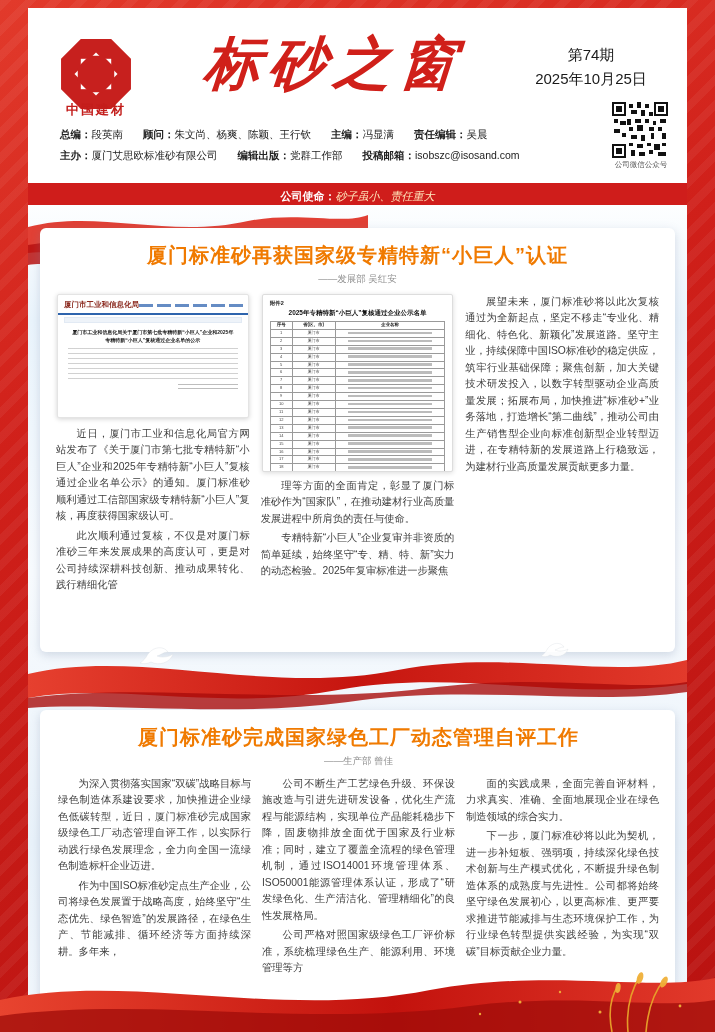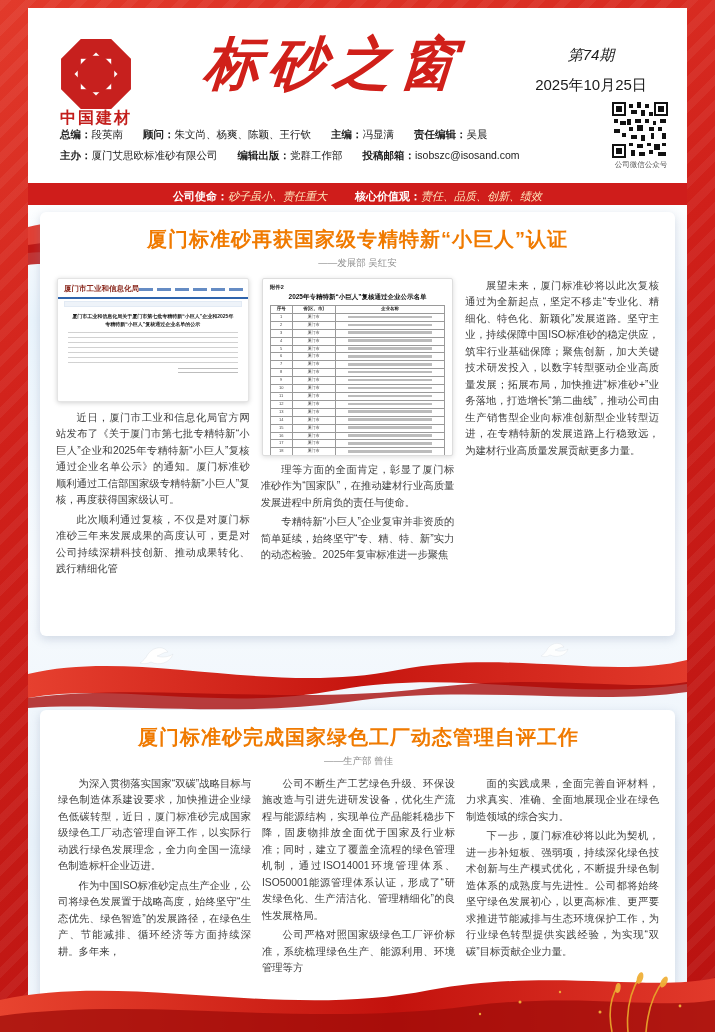--- a/index.html
+++ b/index.html
@@ -4,27 +4,27 @@
 <style>
   html,body{margin:0;padding:0;}
   body{font-family:"Liberation Sans",sans-serif;background:#9a0f0d;}
   #page{position:relative;width:715px;height:1032px;margin:0 auto;overflow:hidden;
         background:linear-gradient(160deg,#e23a2b 0%,#d0201a 35%,#b91210 100%);}
   #page:before{content:"";position:absolute;inset:0;
         background:repeating-linear-gradient(135deg,rgba(255,255,255,.05) 0 8px,rgba(0,0,0,0) 8px 18px);}
   
   .header{position:absolute;left:28px;top:8px;width:659px;height:175px;background:#fff;}
   .logo{position:absolute;left:30px;top:28px;width:76px;height:76px;}
-  .logo-text{position:absolute;left:14px;top:100px;width:108px;text-align:center;
-        font-size:16px;font-weight:bold;color:#c31d1b;letter-spacing:2px;}
+  .logo-text{position:absolute;left:14px;top:93px;width:108px;text-align:center;
+        font-size:13px;font-weight:bold;color:#c31d1b;letter-spacing:2px;}
   .paper-title{position:absolute;left:132px;top:18px;width:348px;text-align:center;
         font-family:"DejaVu Serif",serif;font-weight:bold;font-style:italic;
         font-size:57px;color:#d0201a;letter-spacing:8px;transform:skewX(-4deg);white-space:nowrap;}
   .issue-block{position:absolute;left:478px;top:38px;width:170px;text-align:center;color:#1a1a1a;}
-  .issue-no{font-size:15px;margin-bottom:11px;font-style:italic;}
+  .issue-no{font-size:15px;margin-bottom:5px;}
   .issue-date{font-size:15px;}
   .qr{position:absolute;left:584px;top:94px;width:56px;height:56px;}
   .qr-caption{position:absolute;left:570px;top:152px;width:86px;text-align:center;
         font-size:7.5px;color:#555;}
   .masthead{position:absolute;left:32px;top:120px;width:540px;color:#1c1c1c;font-size:10.5px;}
   .masthead .row{display:flex;gap:20px;margin-bottom:7px;white-space:nowrap;}
   .masthead .lbl{font-weight:bold;color:#222;}
   
   .banner{position:absolute;left:28px;top:183px;width:659px;height:24px;background:#cf1d1b;
         display:flex;align-items:center;justify-content:center;gap:28px;white-space:nowrap;}
@@ -35,21 +35,21 @@
         background:linear-gradient(180deg,#fdfeff 0%,#eaf4fc 14%,#f8fbfe 45%,#e9f2fa 78%,#f2f7fc 100%);}
   .main-bg .glow1{position:absolute;right:10px;top:250px;width:220px;height:160px;
         background:radial-gradient(closest-side,rgba(255,205,150,.35),rgba(255,205,150,0));}
   .main-bg .glow2{position:absolute;left:40px;top:640px;width:260px;height:120px;
         background:radial-gradient(closest-side,rgba(173,205,235,.45),rgba(173,205,235,0));}
   svg.decor{position:absolute;pointer-events:none;}
   
   .card{position:absolute;left:40px;width:635px;background:#fff;border-radius:6px;
         box-shadow:0 3px 10px rgba(110,130,160,.28);box-sizing:border-box;
         padding:12px 16px 10px;z-index:1;}
-  #card1{top:212px;height:424px;}
+  #card1{top:228px;height:424px;}
   #card2{top:710px;height:302px;padding-left:18px;}
   .art-title{text-align:center;font-size:20px;font-weight:bold;color:#f07a00;
         letter-spacing:1px;margin:2px 0 4px;}
   .byline{text-align:center;font-size:9.5px;color:#8f8f8f;margin-bottom:8px;}
   .cols{display:flex;gap:11px;}
   .col{flex:1;min-width:0;}
   .col p{margin:0 0 3px;font-size:10.3px;line-height:1.6;text-align:justify;
         text-indent:2em;color:#3d3d3d;}
   
   .fig-site{height:122px;border:1px solid #e4e4e4;border-radius:2px;background:#fff;
@@ -165,21 +165,20 @@
       <div class="row">
         <span><span class="lbl">主办：</span><span>厦门艾思欧标准砂有限公司</span></span>
         <span><span class="lbl">编辑出版：</span><span>党群工作部</span></span>
         <span><span class="lbl">投稿邮箱：</span><span>isobszc@isosand.com</span></span>
       </div>
     </div>
   </div>
 
   <div class="banner">
     <span><span class="lbl">公司使命：</span><span class="val">砂子虽小、责任重大</span></span>
-    <span><span class="lbl">核心价值观：</span><span class="val">责任、品质、创新、绩效</span></span>
   </div>
 
   <div class="main-bg">
     <div class="glow1"></div>
     <div class="glow2"></div>
   </div>
 
   <svg class="decor" style="left:28px;top:205px;z-index:0;" width="340" height="72" viewBox="0 0 340 72">
     <path d="M0,22 C70,4 140,34 220,16 C270,6 315,20 340,10 L340,28 C270,42 190,26 110,44 C55,56 20,44 0,48 Z" fill="#df362a" opacity=".95"></path>
     <path d="M0,40 C80,26 160,52 250,34 C295,26 325,36 340,30 L340,40 C280,52 200,40 120,56 C60,66 20,56 0,60 Z" fill="#b8110f" opacity=".85"></path>

